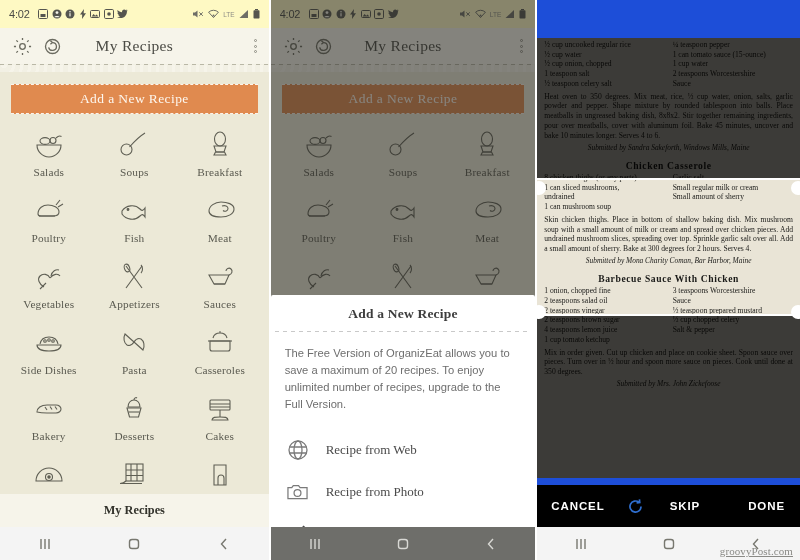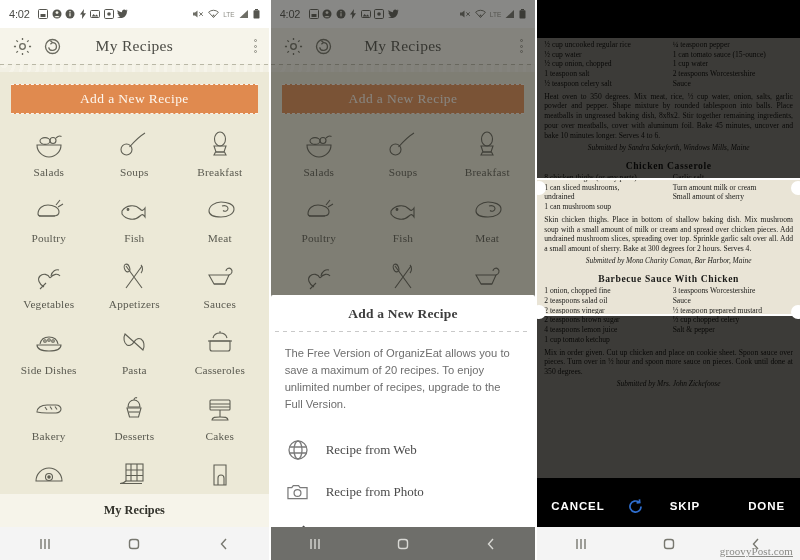--- a/index.html
+++ b/index.html
@@ -30,21 +30,21 @@
   .panel-sep {
     width: 2px; height: 560px; background: #ffffff;
     position: relative; z-index: 40;
   }
 
   
   .statusbar {
     height: 28px;
     display: flex; align-items: center;
     padding: 0 9px;
-    background: #ffffff;
+    background: #fef9c3;
     font-family: "Liberation Sans", sans-serif;
     font-size: 10.5px;
     color: #4a4a46;
   }
   .sb-time { font-size: 11px; letter-spacing: -.2px; margin-right: 5px; color: #4a4a46; }
   .sb-left { display: flex; align-items: center; gap: 3.5px; }
   .sb-right { margin-left: auto; display: flex; align-items: center; gap: 4px; }
   .sb-ic { display: inline-flex; align-items: center; justify-content: center; }
   .sb-ic svg { display: block; }
 
@@ -155,21 +155,21 @@
   .dlg-opts { padding: 16px 16px 0 16px; }
   .dlg-opt {
     display: flex; align-items: center; gap: 17px;
     height: 42px; color: #4a4a4a; font-size: 13px;
     font-family: "Liberation Serif", serif;
   }
   .dlg-opt-ic { width: 22px; display: flex; align-items: center; justify-content: center; }
   .dlg-opt-ic svg { display: block; }
 
   
-  .cam { position: absolute; inset: 0; background: #000000; }
+  .cam { position: absolute; inset: 0; background: #1d4ed8; }
   .cam-page {
     position: absolute; left: 0; right: 0; top: 38px; height: 440px;
     background: #e9e4d6;
   }
   .recipe-block {
     padding: 4px 7px 0 7px;
     font-family: "Liberation Serif", serif;
     color: #1a1a18;
   }
   .rb-title {
@@ -890,21 +890,21 @@
           <div class="rb-title">Chicken Casserole</div>
           <div class="rb-cols">
             <div class="rb-col">
               <div>8 chicken thighs (or any parts)</div>
               <div>1 can sliced mushrooms,</div>
               <div>   undrained</div>
               <div>1 can mushroom soup</div>
             </div>
             <div class="rb-col">
               <div>Garlic salt</div>
-              <div>Turn amount milk or cream</div>
+              <div>Small regular milk or cream</div>
               <div>Small amount of sherry</div>
             </div>
           </div>
           <div class="rb-para">Skin chicken thighs. Place in bottom of shallow baking dish. Mix mushroom soup with a small amount of milk or cream and spread over chicken pieces. Add undrained mushroom slices, spreading over top. Sprinkle garlic salt over all. Add a small amount of sherry. Bake at 300 degrees for 2 hours. Serves 4.</div>
           <div class="rb-sub">Submitted by Mona Charity Coman, Bar Harbor, Maine</div>
         </div>
 
         <div class="recipe-block" style="padding-top:8px;">
           <div class="rb-title">Barbecue Sauce With Chicken</div>
           <div class="rb-cols">

